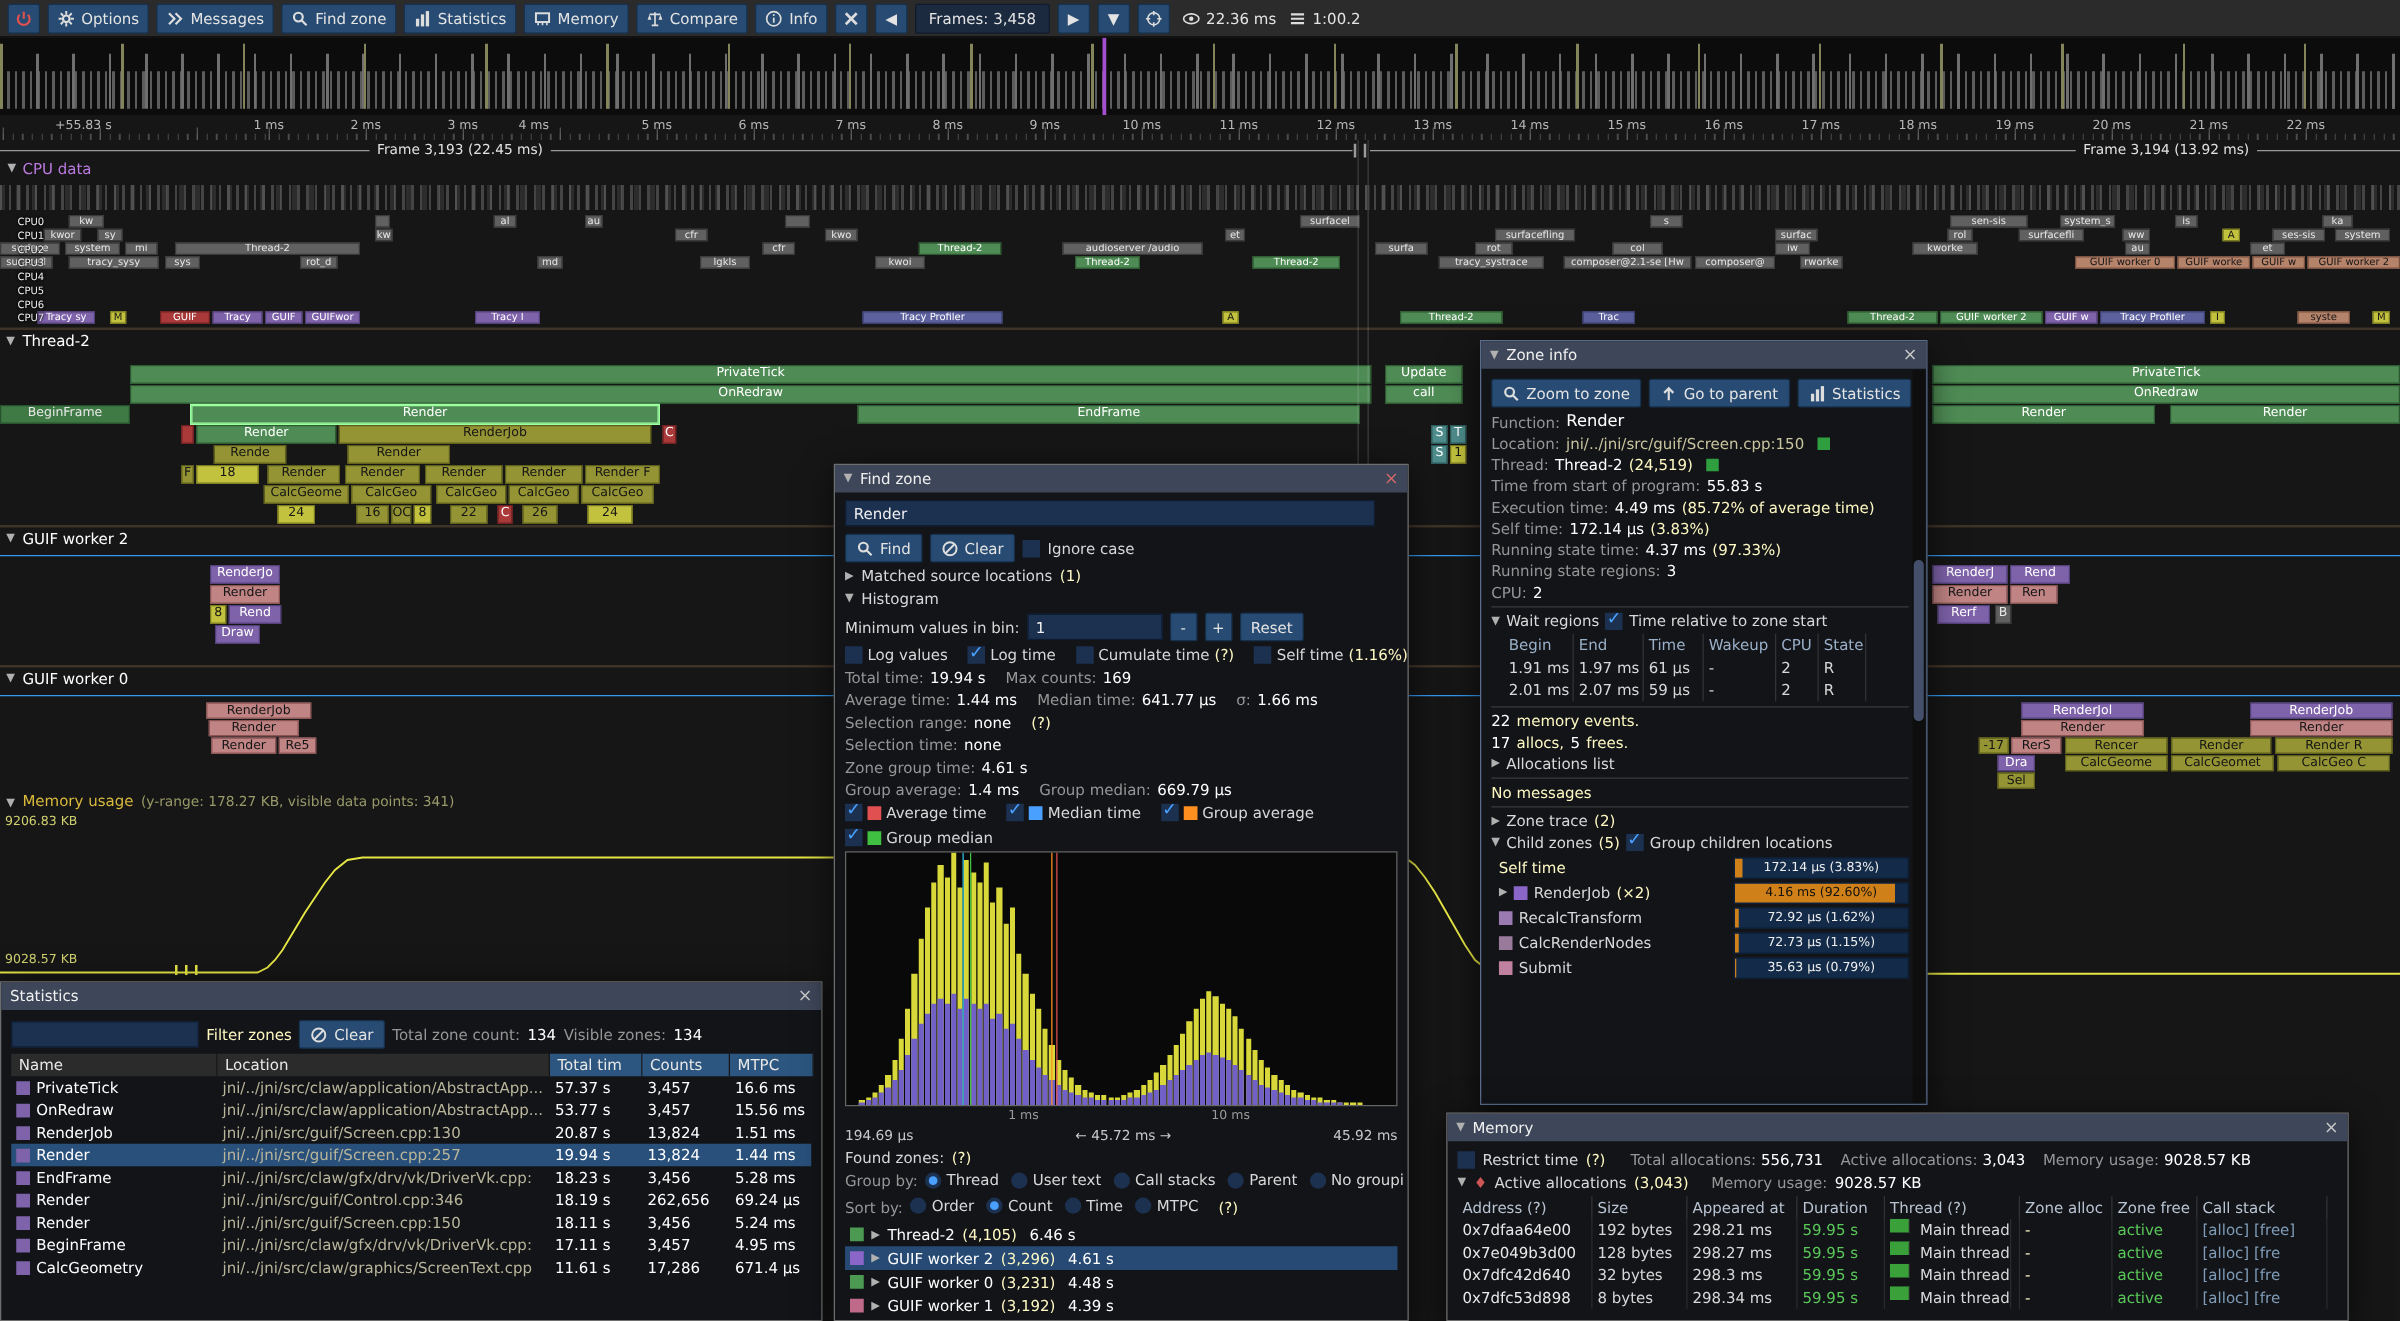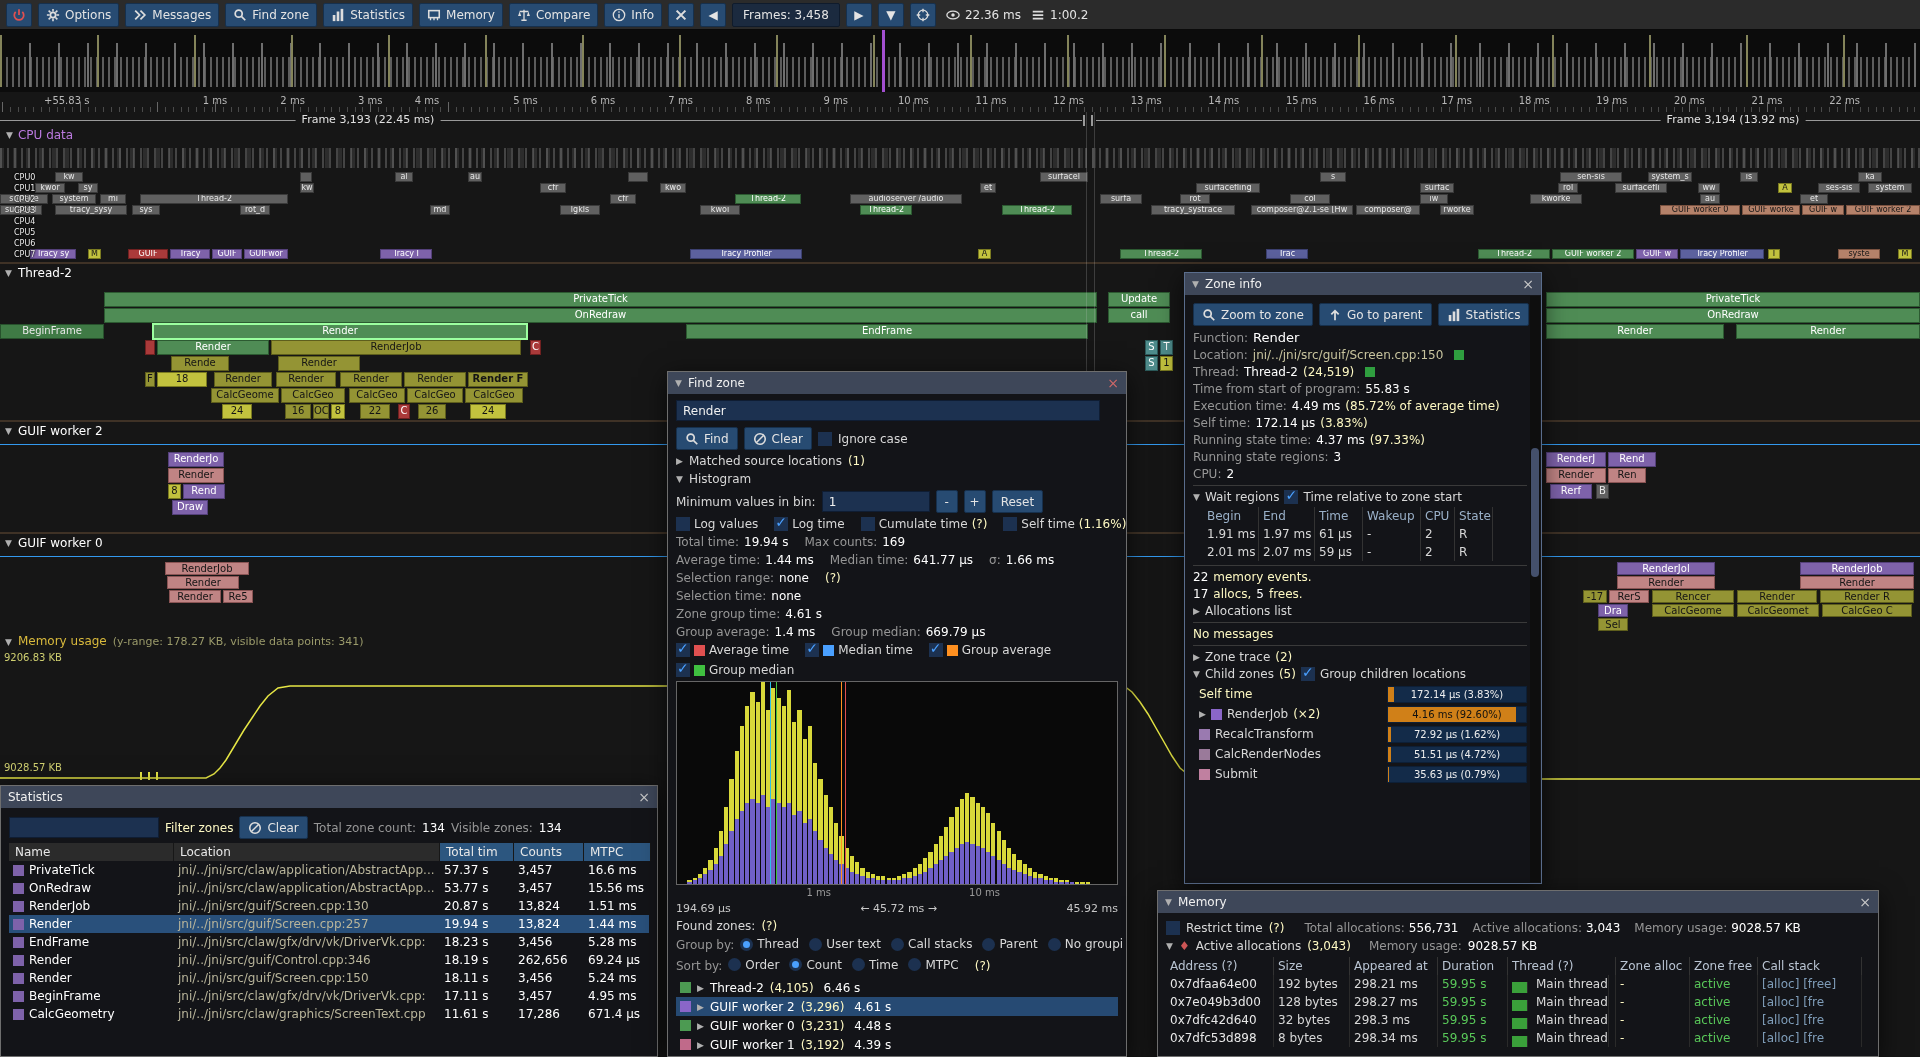--- a/index.html
+++ b/index.html
@@ -102,21 +102,21 @@
 .st-row.selected{background:#29507b}
 .st-name{display:flex;align-items:center;gap:5px;padding-left:4px;overflow:hidden;white-space:nowrap;color:#fff}
 .st-loc{color:#b9b59b;overflow:hidden;white-space:nowrap;padding-left:4px}
 .st-num{overflow:hidden;white-space:nowrap;padding-left:4px;color:#fff}
 
 #mem-headers,.mem-row{display:grid;grid-template-columns:108px 76px 88px 70px 108px 74px 68px 104px;height:18px;line-height:18px}
 #mem-headers span{color:#b9c4d2;border-right:1px solid #333;padding-left:4px;overflow:hidden;white-space:nowrap}
 .mem-row span{border-right:1px solid #2a2a2a;padding-left:4px;overflow:hidden;white-space:nowrap}
 .addr{color:#e8e8e8}
 .green{color:#59c859}
-.mem-thread{display:flex;align-items:flex-end;gap:4px}
+.mem-thread{display:flex;align-items:flex-start;gap:4px}
 .link{color:#7f9db9}
 .memicon{color:#cc5555;font-size:12px;flex:none}
 </style>
 </head>
 <body>
 
 <div id="toolbar">
     <div class="tb-btn tb-sq">
       <span class="icon">
         <svg viewBox="0 0 16 16">
@@ -389,21 +389,21 @@
       <div class="zone" style="left: 171px; top: 356px; width: 58px; height: 15px; background: rgb(148, 148, 52); border-color: rgb(94, 94, 28); color: rgb(21, 21, 21);">Rende</div>
       <div class="zone" style="left: 278px; top: 356px; width: 82px; height: 15px; background: rgb(148, 148, 52); border-color: rgb(94, 94, 28); color: rgb(21, 21, 21);">Render</div>
       <div class="zone" style="left: 1145px; top: 356px; width: 13px; height: 15px; background: rgb(79, 140, 140); border-color: rgb(44, 90, 90); color: rgb(255, 255, 255);">S</div>
       <div class="zone" style="left: 1160px; top: 356px; width: 13px; height: 15px; background: rgb(194, 194, 62); border-color: rgb(122, 122, 32); color: rgb(21, 21, 21);">1</div>
       <div class="zone" style="left: 145px; top: 372px; width: 10px; height: 15px; background: rgb(148, 148, 52); border-color: rgb(94, 94, 28); color: rgb(21, 21, 21);">F</div>
       <div class="zone" style="left: 157px; top: 372px; width: 50px; height: 15px; background: rgb(194, 194, 62); border-color: rgb(122, 122, 32); color: rgb(21, 21, 21);">18</div>
       <div class="zone" style="left: 214px; top: 372px; width: 58px; height: 15px; background: rgb(148, 148, 52); border-color: rgb(94, 94, 28); color: rgb(21, 21, 21);">Render</div>
       <div class="zone" style="left: 276px; top: 372px; width: 60px; height: 15px; background: rgb(148, 148, 52); border-color: rgb(94, 94, 28); color: rgb(21, 21, 21);">Render</div>
       <div class="zone" style="left: 340px; top: 372px; width: 62px; height: 15px; background: rgb(148, 148, 52); border-color: rgb(94, 94, 28); color: rgb(21, 21, 21);">Render</div>
       <div class="zone" style="left: 404px; top: 372px; width: 62px; height: 15px; background: rgb(148, 148, 52); border-color: rgb(94, 94, 28); color: rgb(21, 21, 21);">Render</div>
-      <div class="zone" style="left: 468px; top: 372px; width: 60px; height: 15px; background: rgb(148, 148, 52); border-color: rgb(94, 94, 28); color: rgb(21, 21, 21); font-weight: bold;">Render F</div>
+      <div class="zone" style="left: 468px; top: 372px; width: 60px; height: 15px; background: rgb(148, 148, 52); border-color: rgb(94, 94, 28); color: rgb(21, 21, 21);">Render F</div>
       <div class="zone" style="left: 211px; top: 388px; width: 68px; height: 15px; background: rgb(148, 148, 52); border-color: rgb(94, 94, 28); color: rgb(21, 21, 21);">CalcGeome</div>
       <div class="zone" style="left: 281px; top: 388px; width: 64px; height: 15px; background: rgb(148, 148, 52); border-color: rgb(94, 94, 28); color: rgb(21, 21, 21);">CalcGeo</div>
       <div class="zone" style="left: 349px; top: 388px; width: 56px; height: 15px; background: rgb(148, 148, 52); border-color: rgb(94, 94, 28); color: rgb(21, 21, 21);">CalcGeo</div>
       <div class="zone" style="left: 407px; top: 388px; width: 56px; height: 15px; background: rgb(148, 148, 52); border-color: rgb(94, 94, 28); color: rgb(21, 21, 21);">CalcGeo</div>
       <div class="zone" style="left: 465px; top: 388px; width: 58px; height: 15px; background: rgb(148, 148, 52); border-color: rgb(94, 94, 28); color: rgb(21, 21, 21);">CalcGeo</div>
       <div class="zone" style="left: 222px; top: 404px; width: 30px; height: 15px; background: rgb(194, 194, 62); border-color: rgb(122, 122, 32); color: rgb(21, 21, 21);">24</div>
       <div class="zone" style="left: 285px; top: 404px; width: 26px; height: 15px; background: rgb(148, 148, 52); border-color: rgb(94, 94, 28); color: rgb(21, 21, 21);">16</div>
       <div class="zone" style="left: 313px; top: 404px; width: 16px; height: 15px; background: rgb(148, 148, 52); border-color: rgb(94, 94, 28); color: rgb(21, 21, 21);">OC</div>
       <div class="zone" style="left: 331px; top: 404px; width: 14px; height: 15px; background: rgb(194, 194, 62); border-color: rgb(122, 122, 32); color: rgb(21, 21, 21);">8</div>
       <div class="zone" style="left: 360px; top: 404px; width: 30px; height: 15px; background: rgb(148, 148, 52); border-color: rgb(94, 94, 28); color: rgb(21, 21, 21);">22</div>
@@ -1297,21 +1297,21 @@
             <span class="zi-bartext">72.92 μs (1.62%)</span>
           </span>
         </div>
         <div class="zi-child">
           <span class="zc-left">
             <span class="swatch" style="background: rgb(154, 122, 154);"></span>
             <span>CalcRenderNodes</span>
           </span>
           <span class="zi-bar">
             <span class="zi-fill" style="width: 2%;"></span>
-            <span class="zi-bartext">51.51 μs (4.72%)</span>
+            <span class="zi-bartext">72.73 μs (1.15%)</span>
           </span>
         </div>
         <div class="zi-child">
           <span class="zc-left">
             <span class="swatch" style="background: rgb(192, 128, 160);"></span>
             <span>Submit</span>
           </span>
           <span class="zi-bar">
             <span class="zi-fill" style="width: 1%;"></span>
             <span class="zi-bartext">35.63 μs (0.79%)</span>

